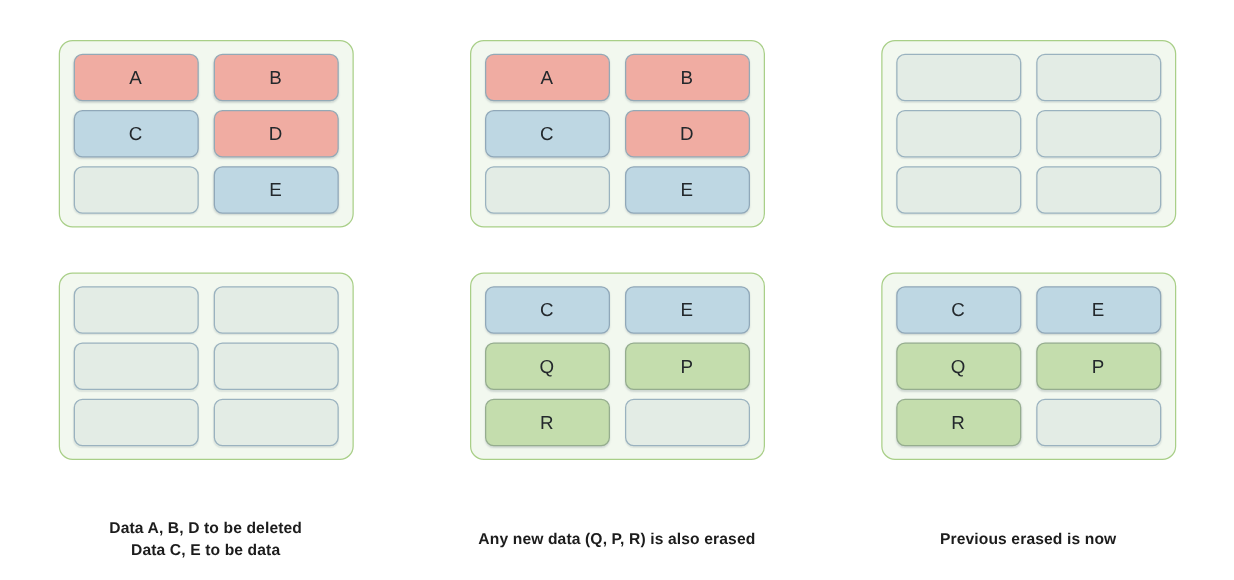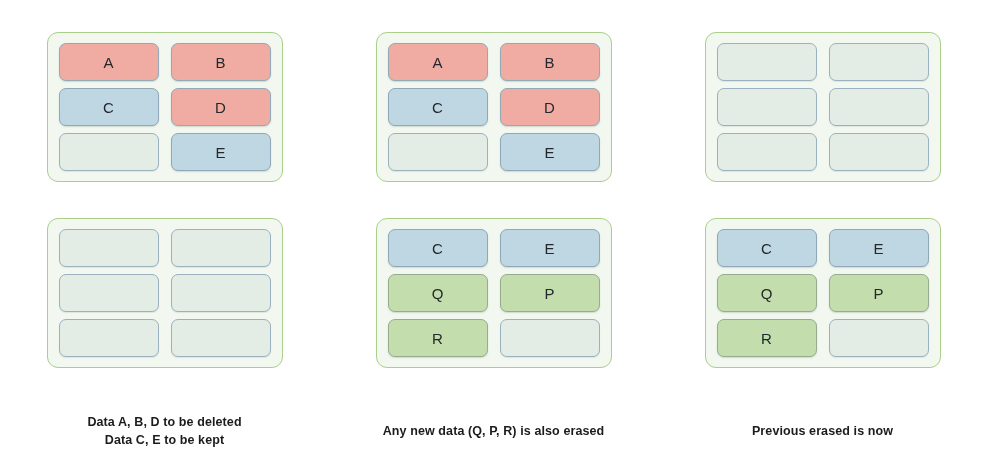--- a/index.html
+++ b/index.html
@@ -150,21 +150,21 @@
         <div class="cell blue">E</div>
         <div class="cell green">Q</div>
         <div class="cell green">P</div>
         <div class="cell green">R</div>
         <div class="cell empty"></div>
       </div>
     </div>
     <div class="caption-slot">
       <div class="caption">
         <span class="line">Data A, B, D to be deleted</span>
-        <span class="line">Data C, E to be kept</span>
+        <span class="line">Data C, E to be data</span>
       </div>
     </div>
     <div class="caption-slot">
       <div class="caption">
         <span class="line">Any new data (Q, P, R) is also erased</span>
       </div>
     </div>
     <div class="caption-slot">
       <div class="caption">
         <span class="line">Previous erased is now</span>

